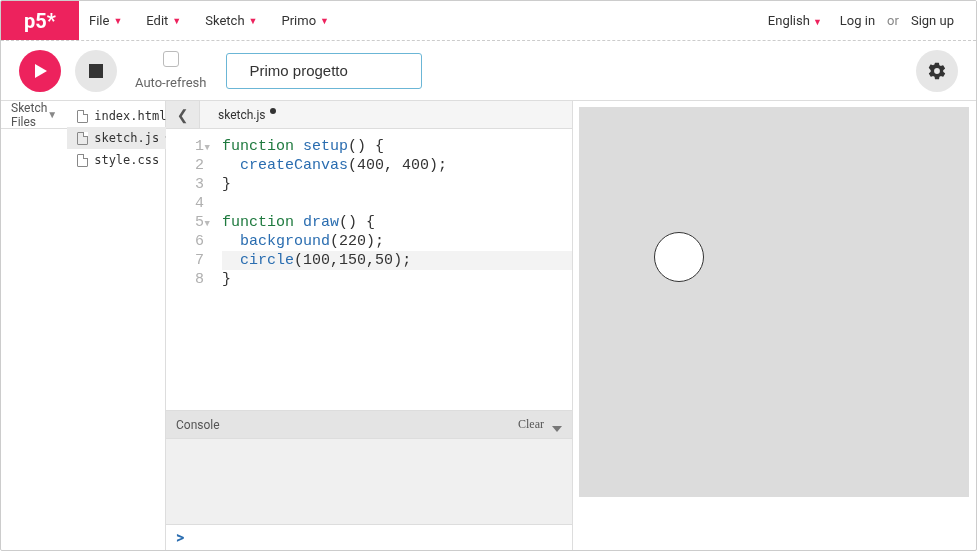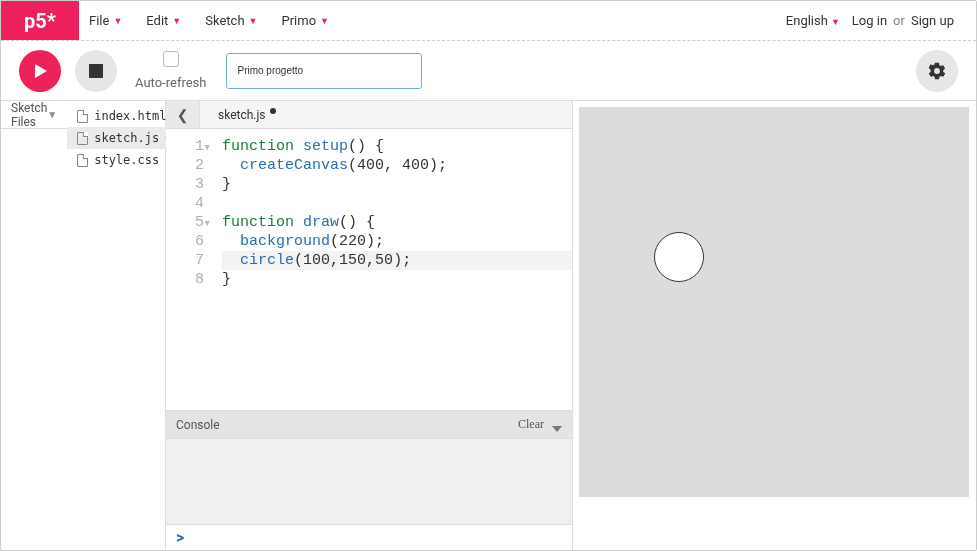--- a/index.html
+++ b/index.html
@@ -3,35 +3,35 @@
 <meta charset="utf-8">
 <style>
 * { box-sizing: border-box; margin: 0; padding: 0; }
 body { font-family: -apple-system, BlinkMacSystemFont, "Segoe UI", Roboto, Helvetica, Arial, sans-serif; font-size: 13px; color: #333; background: #fff; width: 977px; height: 551px; overflow: hidden; border: 1px solid #ccc; border-radius: 2px; }
 
 .menubar { display: flex; align-items: stretch; height: 40px; border-bottom: 1px dashed #ccc; background: #fff; }
 .logo { width: 78px; background: #ed225d; color: #fff; display: flex; align-items: center; justify-content: center; font-weight: bold; font-size: 20px; }
 .menu-items { display: flex; align-items: center; gap: 4px; flex: 1; }
 .menu-item { padding: 6px 10px; cursor: pointer; color: #333; display: flex; align-items: center; gap: 4px; font-size: 13px; }
 .menu-item .caret { font-size: 9px; color: #ed225d; }
-.menubar-right { display: flex; align-items: center; padding-right: 16px; }
+.menubar-right { display: flex; align-items: center; gap: 6px; padding-right: 16px; }
 .menubar-right .link { cursor: pointer; padding: 4px 6px; color: #333; }
 .menubar-right .sep { color: #888; }
 .lang .caret { font-size: 9px; color: #ed225d; margin-left: 3px; }
 
 .toolbar { display: flex; align-items: center; height: 60px; padding: 0 18px; border-bottom: 1px solid #ddd; gap: 14px; }
 .round-btn { width: 42px; height: 42px; border-radius: 50%; display: flex; align-items: center; justify-content: center; cursor: pointer; }
 .play-btn { background: #ed225d; }
 .play-btn svg { fill: #fff; }
 .stop-btn { background: #e6e6e6; }
 .stop-btn .square { width: 14px; height: 14px; background: #333; }
 .settings-btn { background: #e6e6e6; margin-left: auto; }
 .autorefresh { display: flex; align-items: center; gap: 8px; cursor: pointer; color: #666; margin-left: 4px; flex-direction: column; }
 .checkbox { width: 16px; height: 16px; border: 1px solid #bbb; border-radius: 3px; background: #fff; }
-.project-name { width: 196px; height: 36px; border: 1px solid #6bb6d6; border-radius: 3px; padding: 0 10px; font-size: 10px; color: #333; outline: none; margin-left: 6px; }
+.project-name { width: 196px; height: 36px; border: 1px solid #6bb6d6; border-radius: 3px; padding: 0 22px; font-size: 15px; color: #333; outline: none; margin-left: 6px; }
 
 .main { display: flex; height: calc(551px - 40px - 60px - 2px); }
 
 .sidebar { width: 165px; border-right: 1px solid #ddd; display: flex; flex-direction: row; }
 .sidebar-header { height: 28px; display: flex; align-items: center; justify-content: space-between; padding: 0 10px; border-bottom: 1px solid #ddd; font-size: 12px; color: #555; }
 .sidebar-header .caret { font-size: 10px; color: #888; }
 .file-list { list-style: none; padding: 4px 0; }
 .file-list li { display: flex; align-items: center; gap: 6px; padding: 4px 10px; font-family: Menlo, Consolas, monospace; font-size: 12px; cursor: pointer; color: #333; }
 .file-list li.active { background: #eaeaea; }
 .file-icon { width: 11px; height: 13px; border: 1px solid #888; border-radius: 1px; position: relative; }

